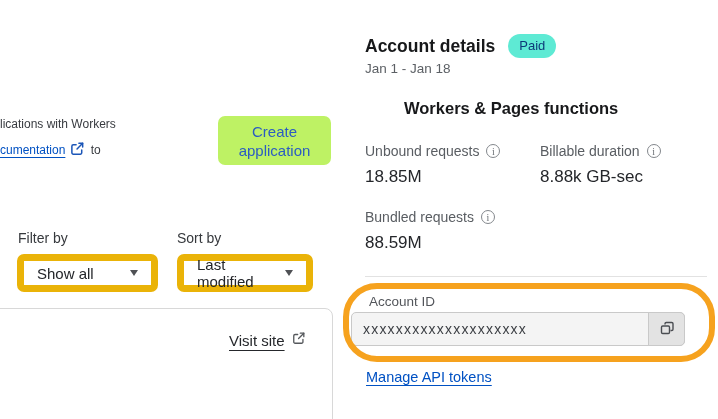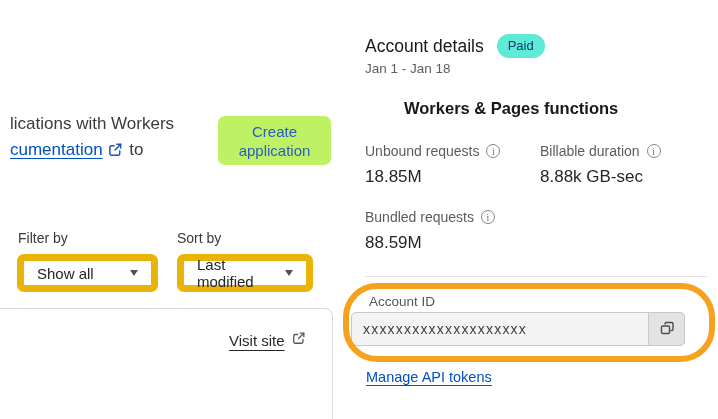--- a/index.html
+++ b/index.html
@@ -3,21 +3,21 @@
 <meta charset="utf-8">
 <style>
   html,body{margin:0;padding:0;background:#fff;}
   .screen{
     position:relative;width:718px;height:419px;overflow:hidden;background:#ffffff;
     font-family:"Liberation Sans", sans-serif;color:#1f2125;
   }
   .abs{position:absolute;}
 
   
-  .intro{left:0;top:111px;width:240px;font-size:17px;line-height:26px;color:#383b40;padding-left:10px;}
+  .intro{left:0;top:111px;width:240px;font-size:12px;line-height:26px;color:#383b40;}
   .intro a{color:#0051c3;text-decoration:underline;text-underline-offset:3px;cursor:pointer;}
   .link-ico{display:inline-block;vertical-align:-2px;margin:0 2px 0 5px;color:#1c56b8;}
   .create-btn{
     left:218px;top:116px;width:113px;height:49px;background:#bef264;border:none;
     border-radius:7px;color:#2b5cc2;font-size:15px;line-height:19px;text-align:center;
     font-family:"Liberation Sans",sans-serif;cursor:pointer;padding:5px 10px;
   }
   .ctl-label{font-size:14px;color:#36393d;}
   .filter-label{left:18px;top:230px;}
   .sort-label{left:177px;top:230px;}
@@ -34,21 +34,21 @@
   .projects-card{
     left:-12px;top:308px;width:343px;height:130px;background:#fff;
     border:1px solid #d8d8d8;border-top-right-radius:8px;
   }
   .visit-row{left:229px;top:331px;display:flex;align-items:center;gap:7px;cursor:pointer;}
   .visit-text{font-size:15px;color:#25272b;text-decoration:underline;text-underline-offset:4px;}
   .visit-ico{color:#55585c;}
 
   
   .acct-header{left:365px;top:34px;display:flex;align-items:center;gap:13px;}
-  .acct-title{font-size:17.5px;font-weight:normal;color:#17181a;}
+  .acct-title{font-size:17.5px;font-weight:bold;color:#17181a;}
   .badge{font-size:13px;padding:4px 11px 5px;border-radius:13px;background:#5eead4;color:#0d3a78;}
   .date-range{left:365px;top:61px;font-size:13.5px;color:#5c6065;}
   .fn-title{left:365px;top:99px;font-size:16.5px;font-weight:bold;color:#17181a;margin-left:39px;}
 
   .stat .lbl-row{display:flex;align-items:center;gap:7px;font-size:14px;color:#595d62;}
   .stat .val{margin-top:8px;font-size:17px;color:#24262a;}
   .stat1{left:365px;top:143px;}
   .stat2{left:540px;top:143px;}
   .stat3{left:365px;top:209px;}
   .info-ico{

